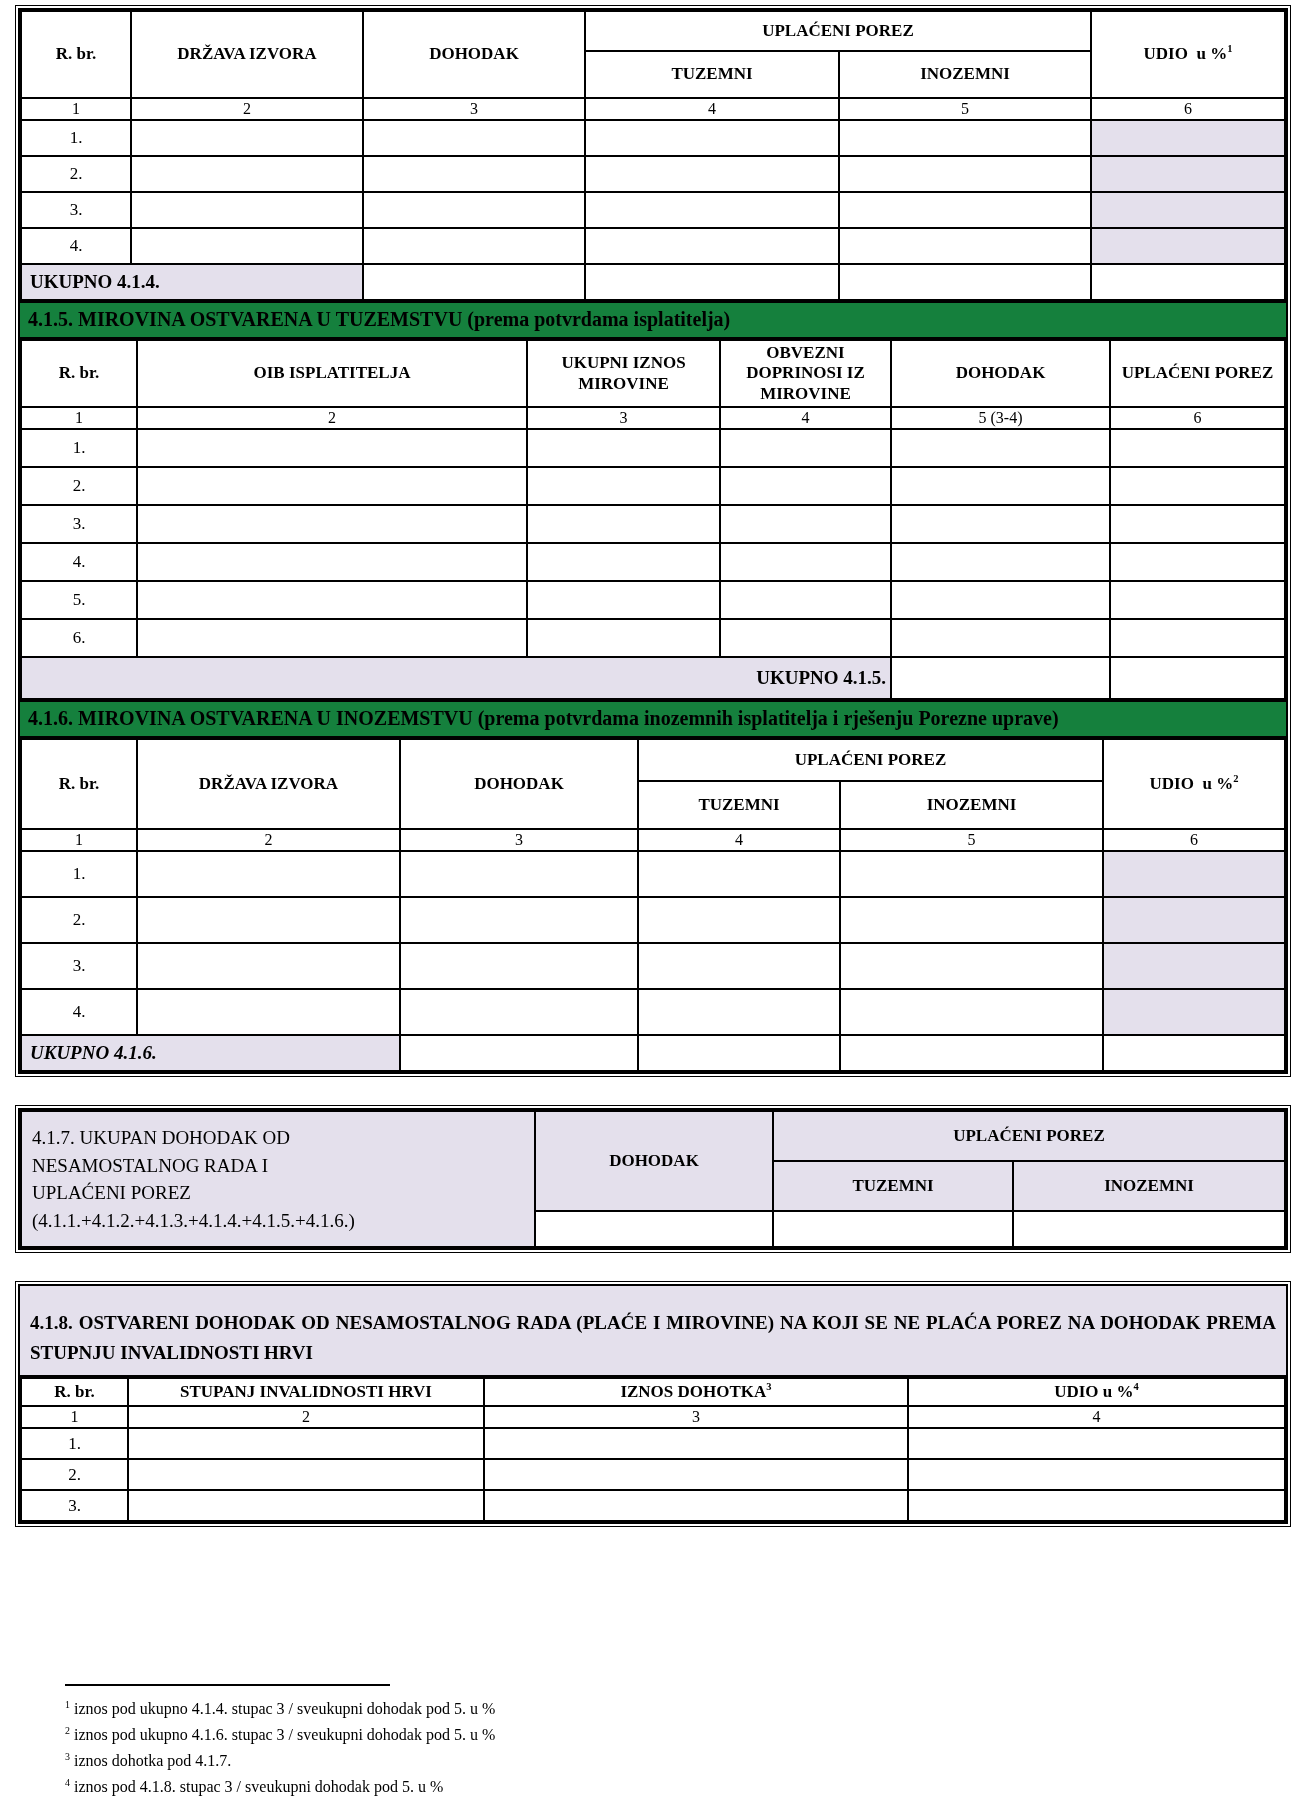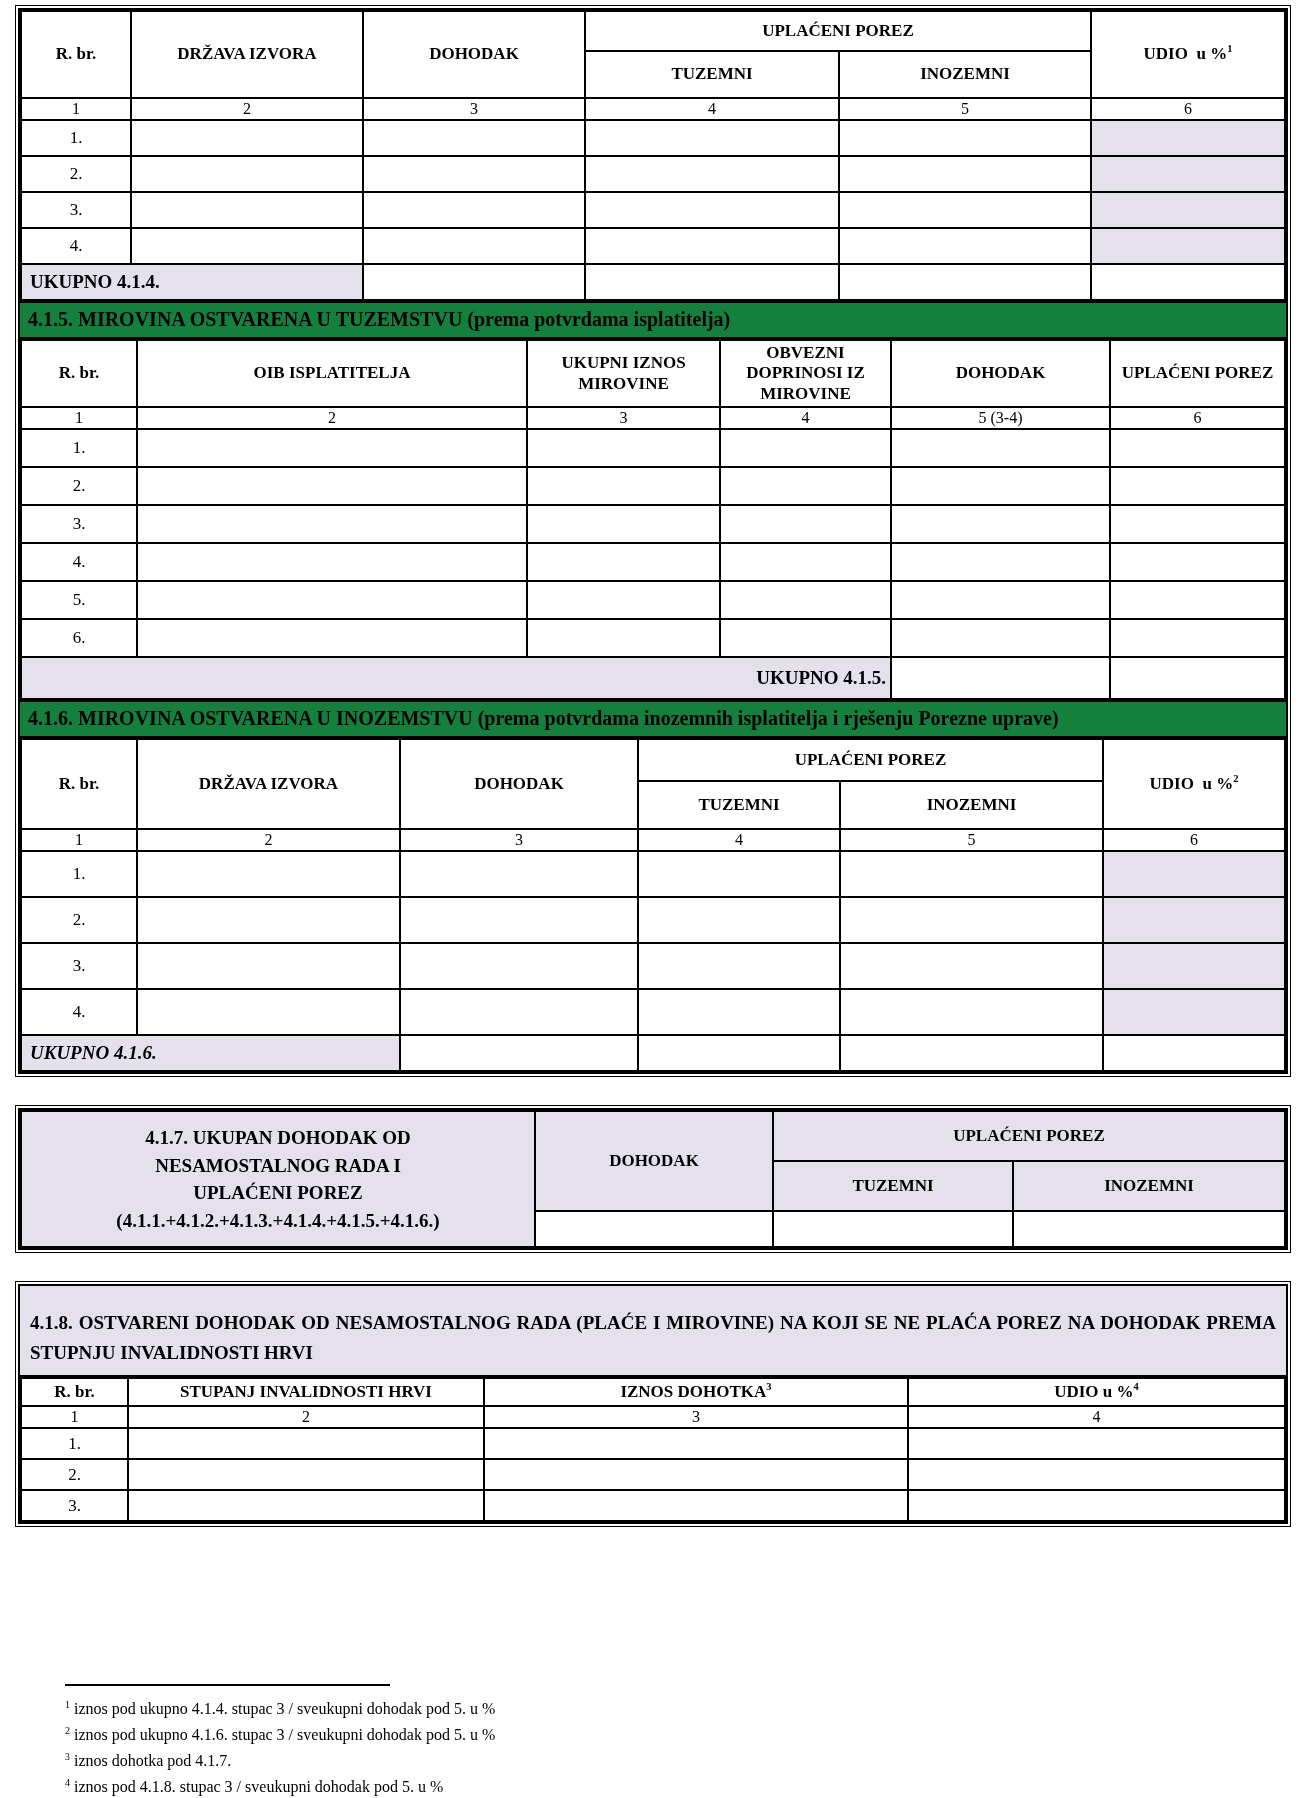--- a/index.html
+++ b/index.html
@@ -51,21 +51,21 @@
 
   .t416 .hdr-top th { height: 42px; }
   .t416 .hdr-bot th { height: 48px; }
   .t416 .data td { height: 46px; }
   .t416 .total td { height: 36px; font-style: italic; }
 
   .t417 .r1 th { height: 50px; }
   .t417 .r2 th { height: 50px; }
   .t417 .r3 td { height: 36px; }
   .t417 .bigcell {
-    font-weight: bold; font-size: 19px; text-align: center;
+    font-weight: normal; font-size: 19px; text-align: left;
     padding: 6px 10px; line-height: 1.45; vertical-align: middle;
   }
 
   .t418-title {
     background: #E4E0EC;
     border-bottom: 2px solid #000;
     font-weight: bold; font-size: 19px;
     text-align: justify; line-height: 1.55;
     padding: 22px 10px 8px 10px;
   }

